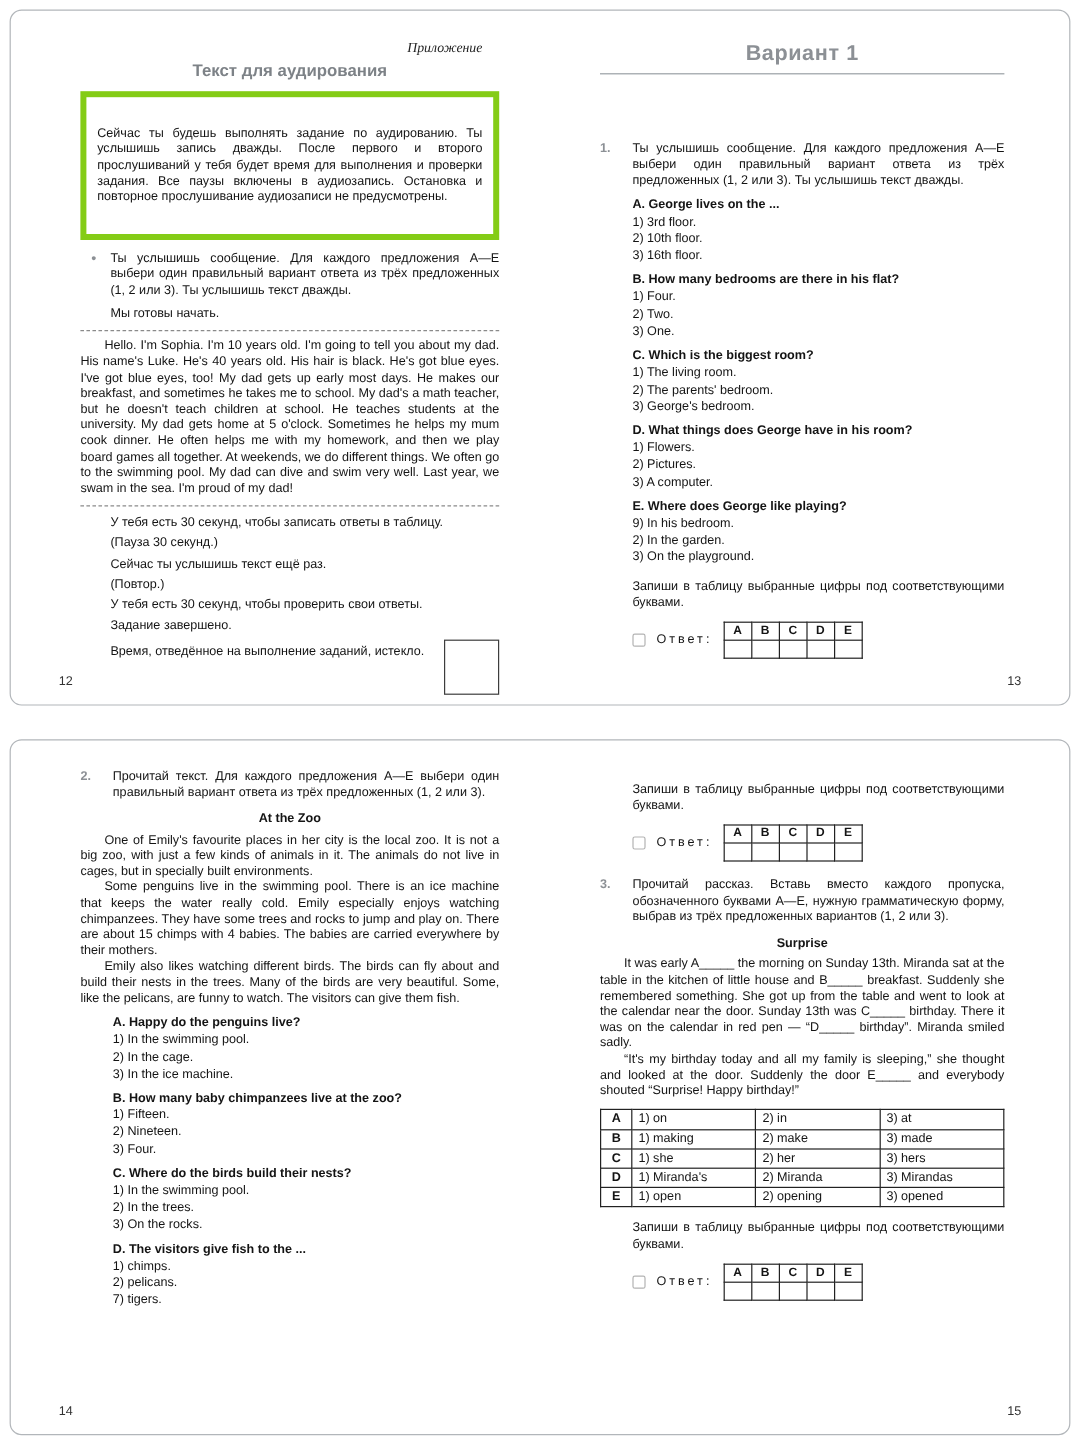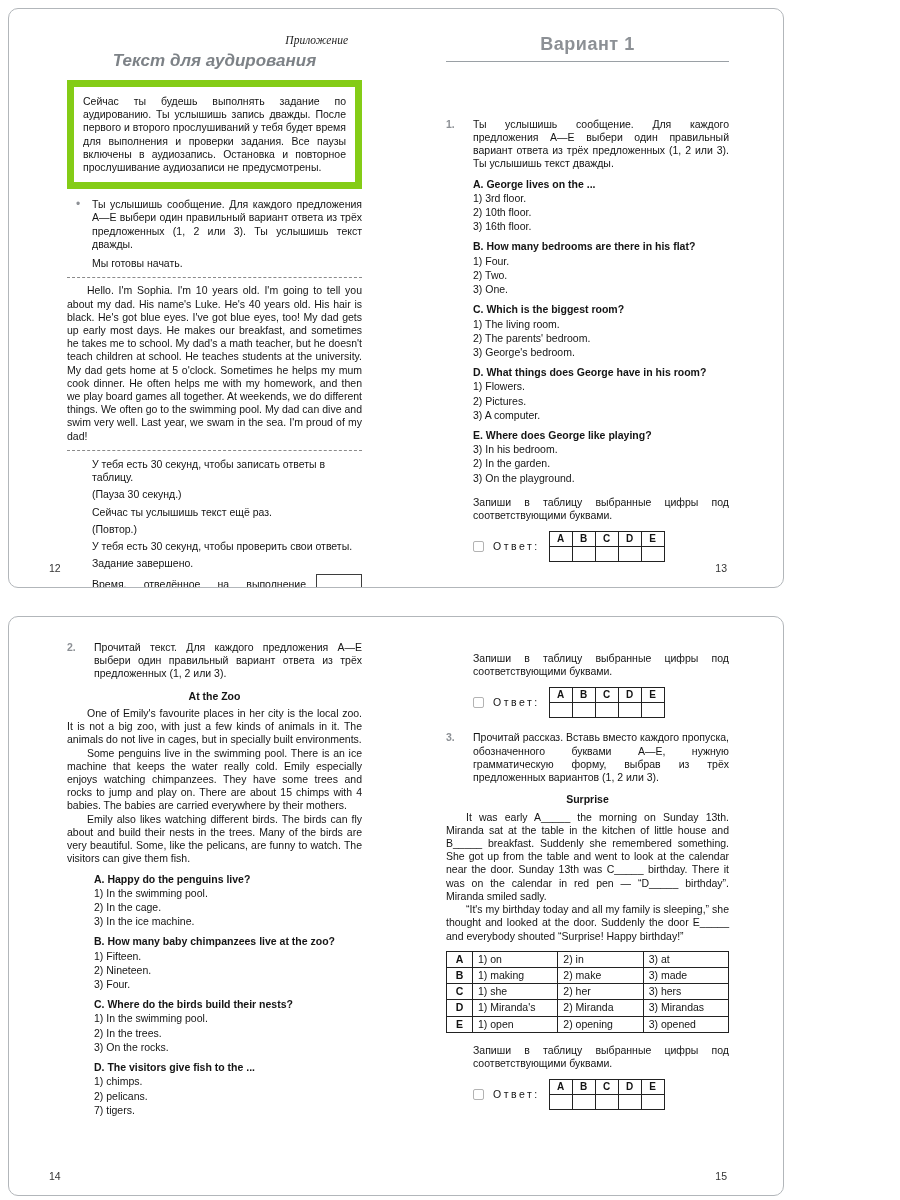--- a/index.html
+++ b/index.html
@@ -1,44 +1,44 @@
 <!DOCTYPE html>
 <html><head>
 <meta charset="utf-8">
 <style>
   * { margin:0; padding:0; box-sizing:border-box; }
   html,body { width:900px; height:1200px; background:#ffffff; overflow:hidden;
     font-family:"Liberation Sans", sans-serif; color:#141414; }
-  .spread { width:776px; height:580px; margin:8px; border:1.5px solid #b2b6ba;
+  .spread { width:884px; height:580px; margin:8px; border:1.5px solid #b2b6ba;
     border-radius:10px; background:#fff; display:flex; overflow:hidden; }
   .spread.second { margin-top:28px; }
   .page { position:relative; width:50%; height:100%; font-size:10.5px; line-height:1.26; }
   .page-l { padding:24px 34px 34px 58px; }
   .page-r { padding:24px 54px 34px 50px; }
   .just { text-align:justify; }
 
   
   .run-head { font-family:"Liberation Serif", serif; font-style:italic; font-size:11.5px;
     text-align:right; padding-right:14px; color:#222; }
-  .audio-title { text-align:center; font-weight:bold; color:#7d8287; font-size:17px; margin-top:3px;font-style:italic; }
-  .intro-box { margin-top:8px; border:7px solid #84cc16; padding:8px 9px; }
+  .audio-title { text-align:center; font-weight:bold; color:#7d8287; font-size:14px; margin-top:3px; }
+  .intro-box { margin-top:8px; border:5px solid #84cc16; padding:24px 9px; }
   .indent-block { margin-top:9px; padding-left:25px; }
   .bullet-row { position:relative; }
   .bullet { position:absolute; left:-16px; top:-1px; color:#8c9095; font-size:12px; }
   .ready-line { margin-top:6px; }
   .dashed { margin-top:7px; border-top:1px dashed #8a8a8a; height:0; }
   .script { margin-top:6px; text-indent:20px; }
   .post-block { margin-top:7px; padding-left:25px; }
   .post-block p { margin-bottom:4px; }
   .final-row { margin-top:8px; padding-left:25px; display:flex; gap:10px; align-items:flex-start; }
   .final-row p { flex:1; }
   .qr-box { flex:none; width:46px; height:46px; border:1px solid #3d3d3d; margin-top:-4px; }
   .pagenum { position:absolute; bottom:12px; font-size:10.5px; color:#333; }
   .pn-left { left:40px; }
-  .pn-right { right:56px; }
+  .pn-right { right:40px; }
 
   
   .variant-head { text-align:center; font-weight:bold; font-size:18px; color:#8c9095; letter-spacing:0.5px; }
   .head-rule { margin-top:5px; border-top:1px solid #9aa0a5; height:0; }
   .task { display:flex; }
   .task-first { margin-top:56px; }
   .task-num { flex:none; width:27px; font-weight:bold; color:#8c9095; }
   .task-text { flex:1; }
   .q-zone { margin-left:27px; margin-top:6px; }
   .question { margin-top:7px; }
@@ -145,21 +145,21 @@
 
           <div class="question">
             <div class="q-title">D. What things does George have in his room?</div>
             <div class="opt">1) Flowers.</div>
             <div class="opt">2) Pictures.</div>
             <div class="opt">3) A computer.</div>
           </div>
 
           <div class="question">
             <div class="q-title">E. Where does George like playing?</div>
-            <div class="opt">3) In his bedroom.</div>
+            <div class="opt">9) In his bedroom.</div>
             <div class="opt">2) In the garden.</div>
             <div class="opt">3) On the playground.</div>
           </div>
         </div>
 
       <p class="write-instr just">Запиши в таблицу выбранные цифры под соответствующими буквами.</p>
 
       <div class="answer-row">
         <span class="mini-sq"></span>
         <span class="otvet">Ответ:</span>

